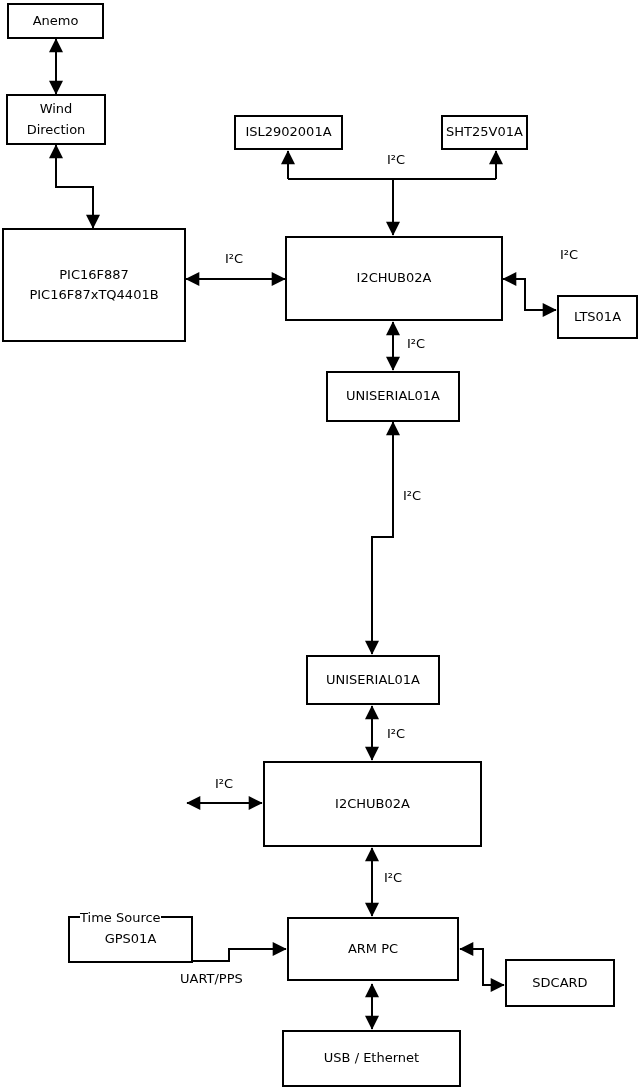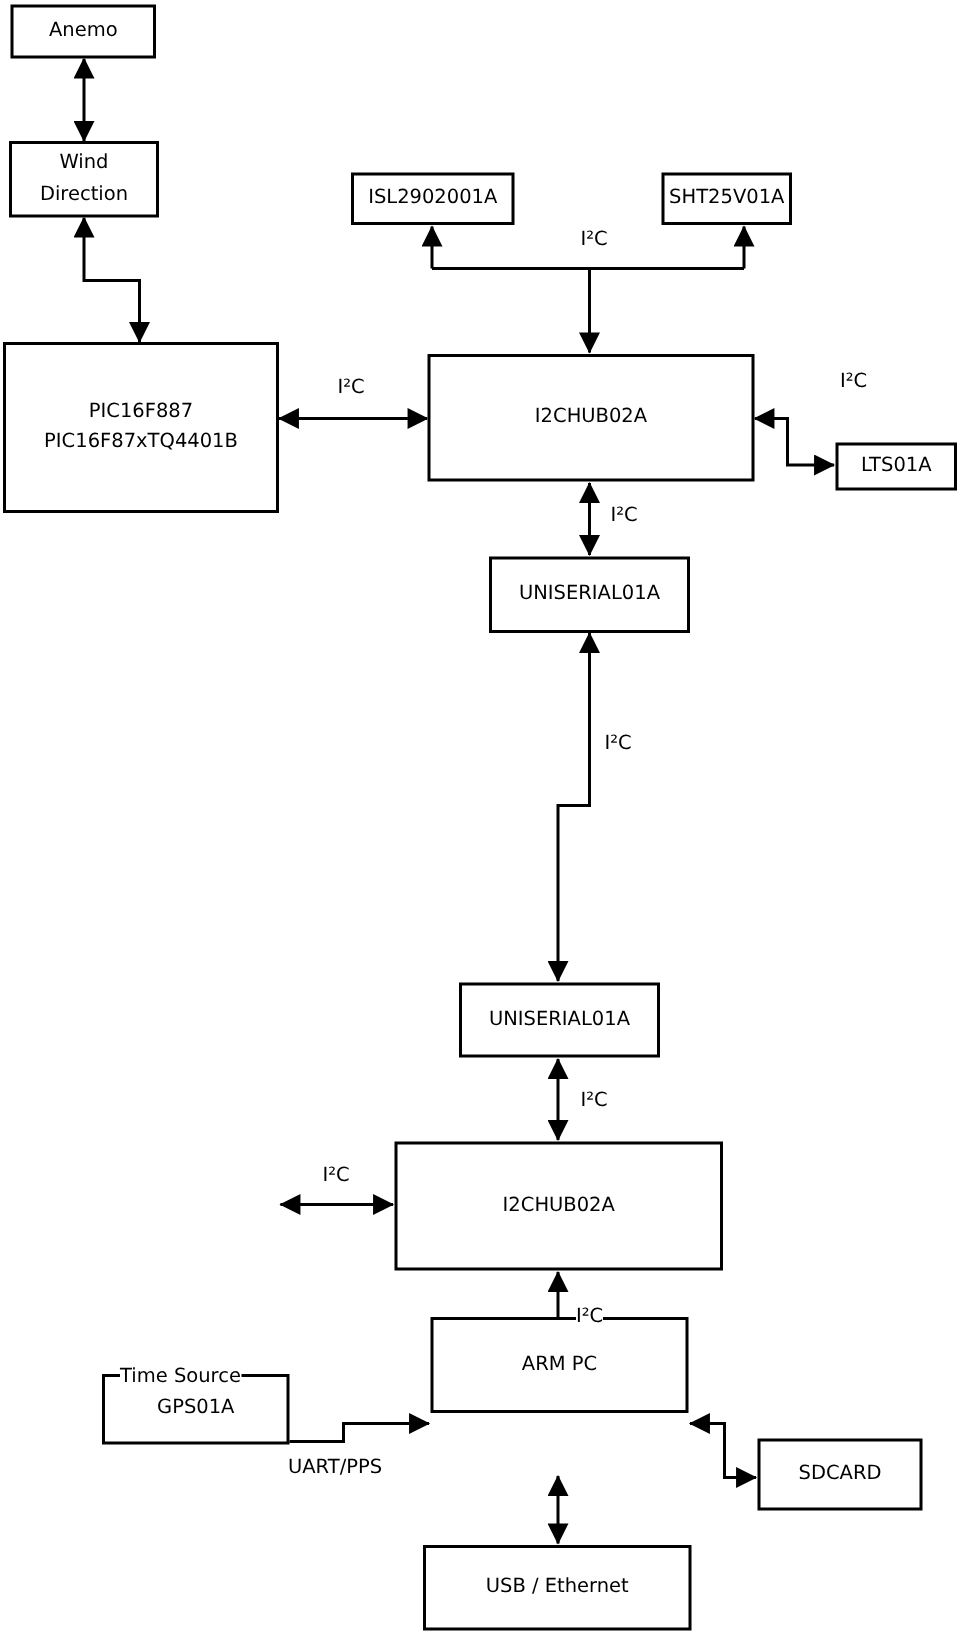--- a/index.html
+++ b/index.html
@@ -85,57 +85,57 @@
   </div>
 
   <div class="box" style="left:441px;top:115px;width:87px;height:35px">
     <span>SHT25V01A</span>
   </div>
 
   <div class="box" style="left:285px;top:236px;width:218px;height:85px">
     <span>I2CHUB02A</span>
   </div>
 
-  <div class="box" style="left:557px;top:295px;width:81px;height:32px">
+  <div class="box" style="left:557px;top:295px;width:81px;height:44px">
     <span>LTS01A</span>
   </div>
 
   <div class="box" style="left:326px;top:371px;width:134px;height:51px">
     <span>UNISERIAL01A</span>
   </div>
 
   <div class="box" style="left:306px;top:655px;width:134px;height:50px">
     <span>UNISERIAL01A</span>
   </div>
 
 
   <div class="box" style="left:263px;top:761px;width:219px;height:86px">
     <span>I2CHUB02A</span>
   </div>
 
   <div class="box" style="left:68px;top:916px;width:125px;height:47px">
     <span>GPS01A</span>
   </div>
 
-  <div class="box" style="left:287px;top:878px;width:172px;height:64px">
+  <div class="box" style="left:287px;top:917px;width:172px;height:64px">
     <span>ARM PC</span>
   </div>
 
   <div class="box" style="left:505px;top:959px;width:110px;height:48px">
     <span>SDCARD</span>
   </div>
 
   <div class="box" style="left:282px;top:1030px;width:179px;height:57px">
     <span>USB / Ethernet</span>
   </div>
 
   <div class="elabel" style="left:387px;top:153px">I²C</div>
   <div class="elabel" style="left:225px;top:252px">I²C</div>
   <div class="elabel" style="left:560px;top:248px">I²C</div>
   <div class="elabel" style="left:407px;top:337px">I²C</div>
   <div class="elabel" style="left:403px;top:489px">I²C</div>
   <div class="elabel" style="left:387px;top:727px">I²C</div>
   <div class="elabel" style="left:215px;top:777px">I²C</div>
   <div class="elabel" style="left:384px;top:871px">I²C</div>
   <div class="elabel" style="left:80px;top:911px">Time Source</div>
-  <div class="elabel" style="left:192px;top:972px">UART/PPS</div>
+  <div class="elabel" style="left:180px;top:972px">UART/PPS</div>
 
 </div>
 
 </body></html>

